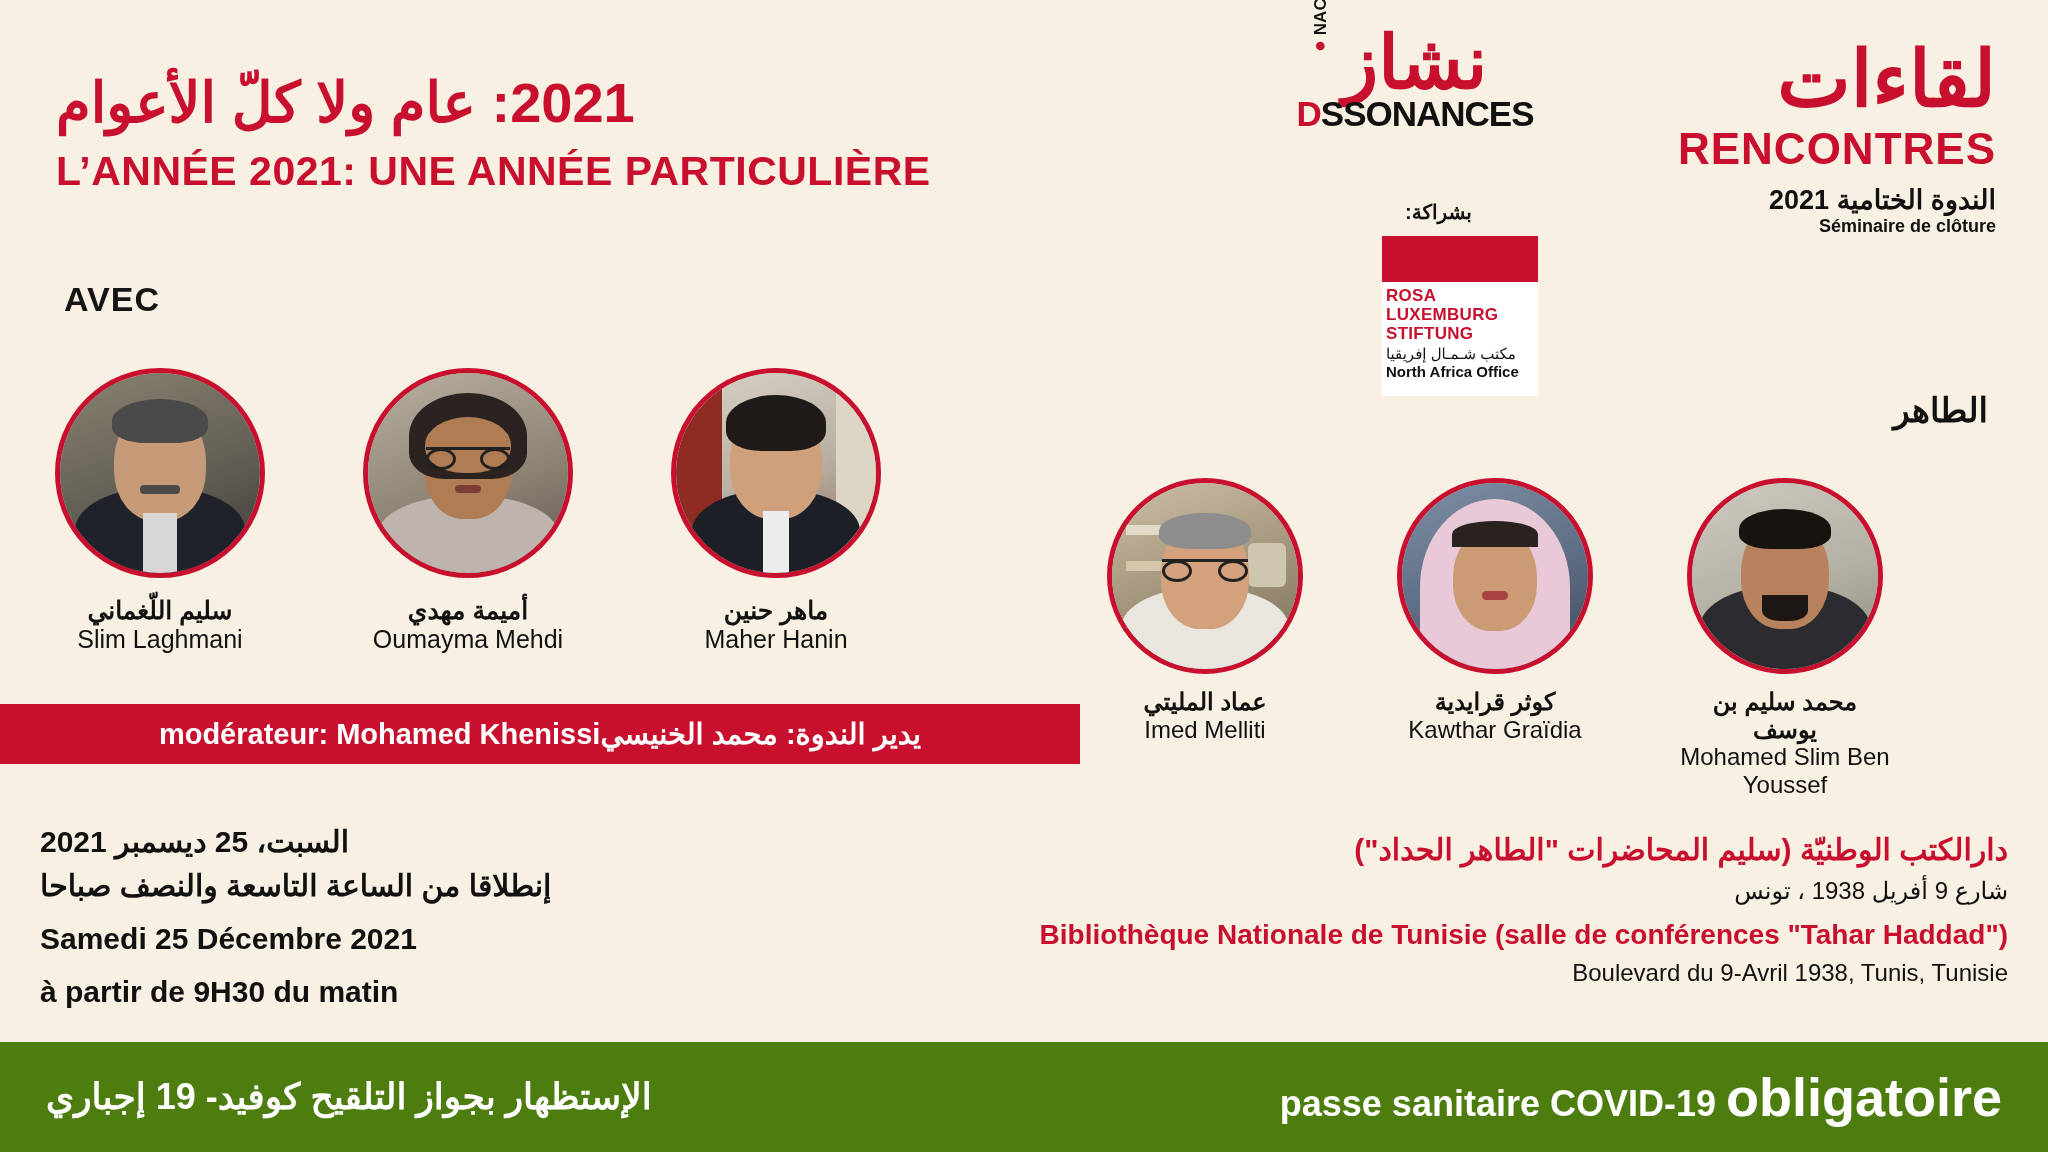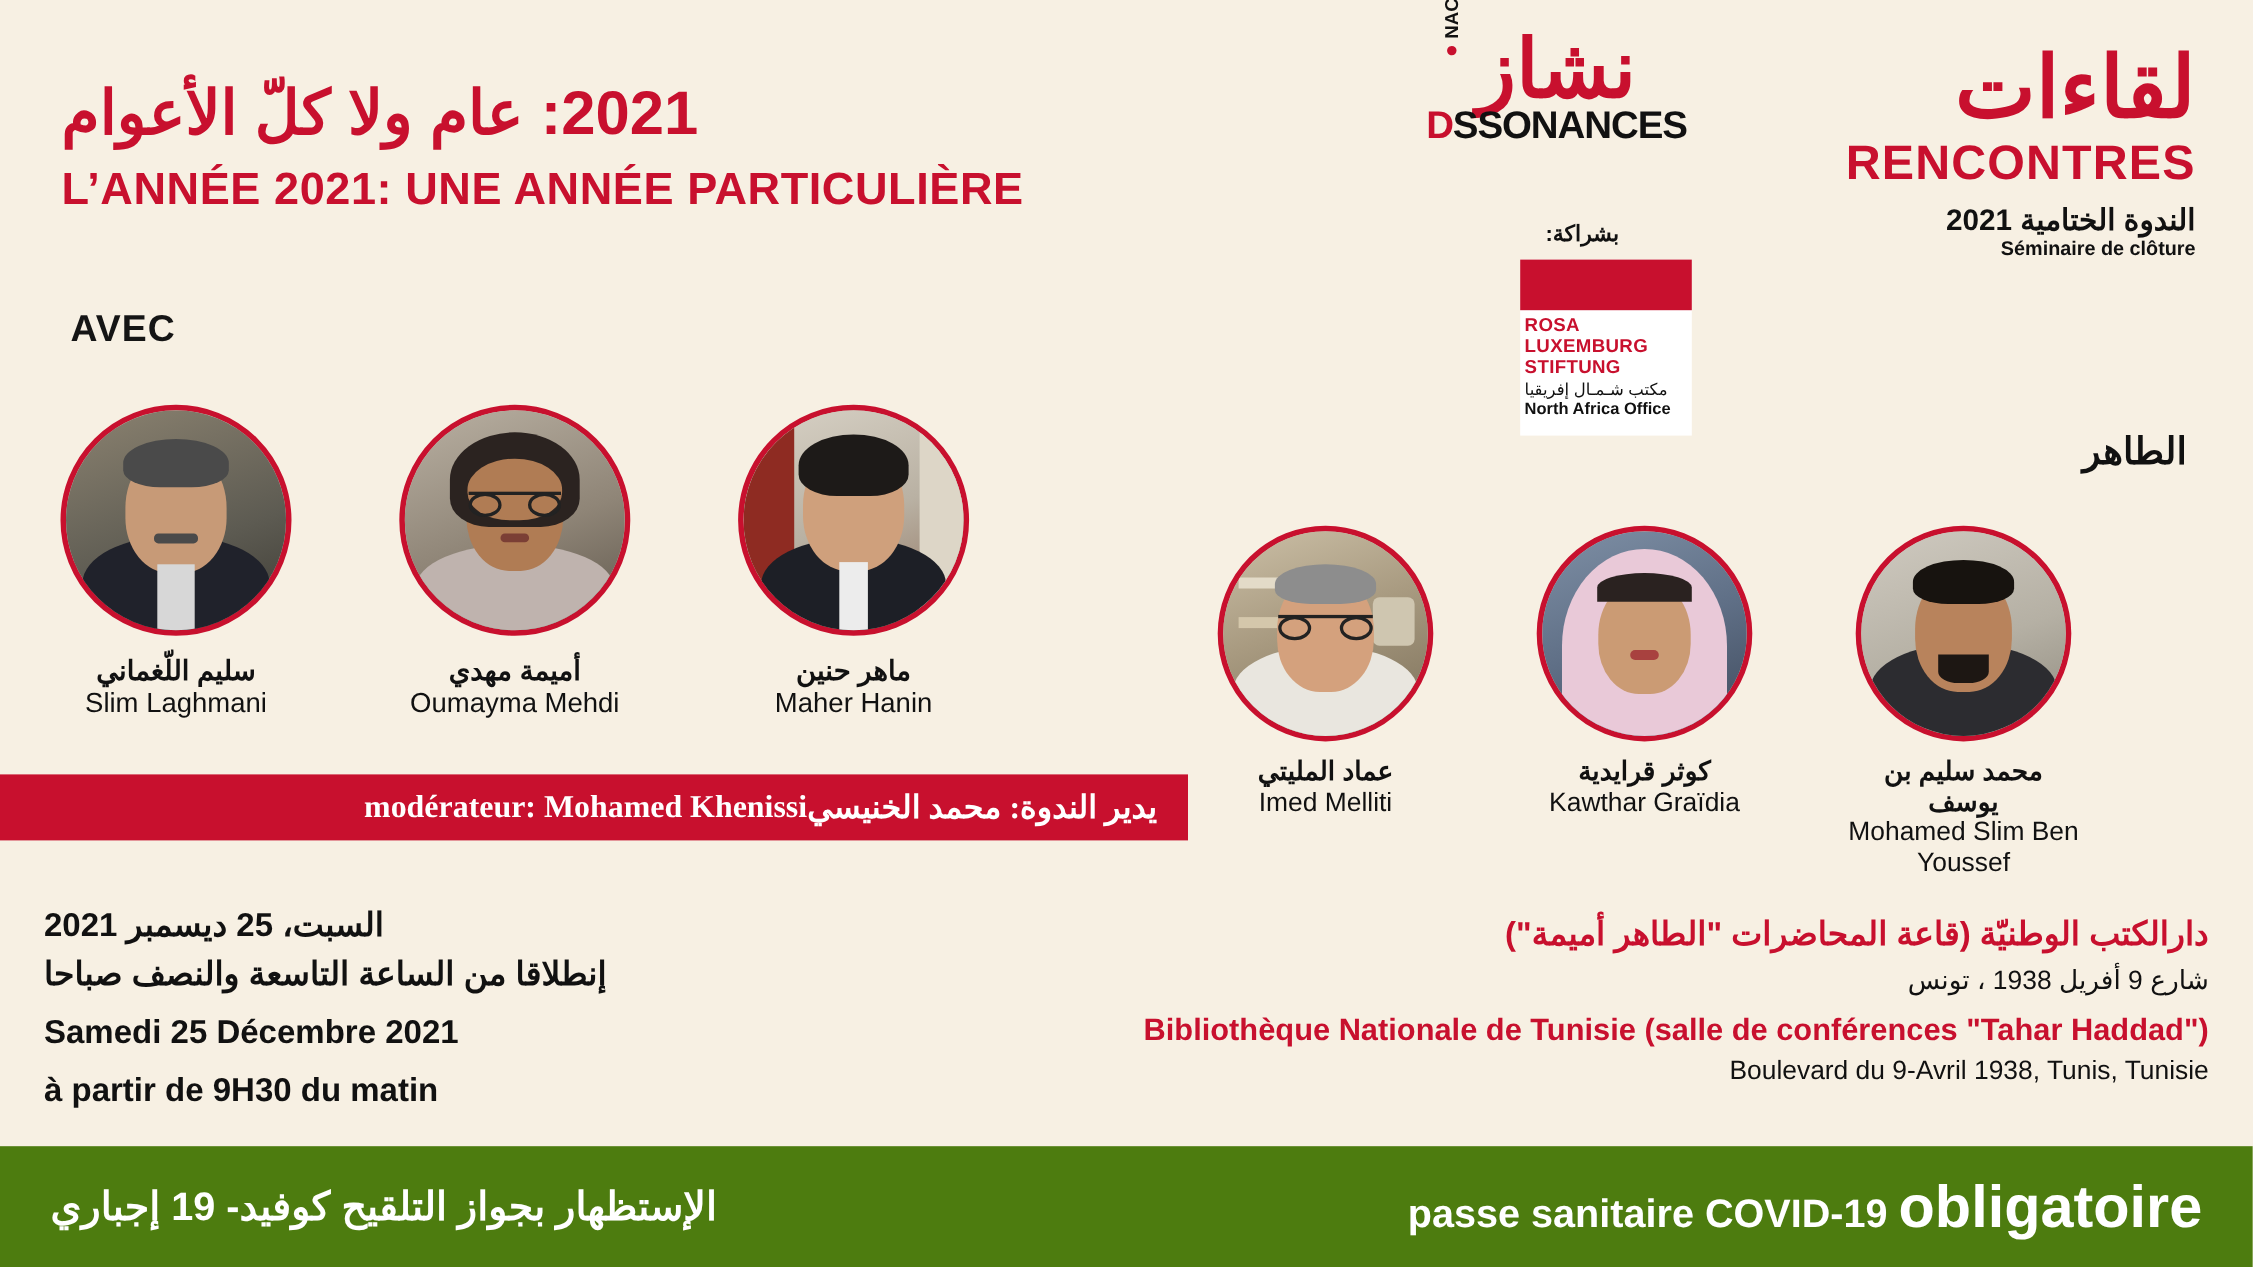--- a/index.html
+++ b/index.html
@@ -94,24 +94,23 @@
   
   .moderator-band {
     position: absolute;
     left: 0;
     top: 704px;
     width: 1080px;
     height: 60px;
     background: #c8102e;
     display: flex;
     align-items: center;
-    justify-content: flex-end;
-    padding: 0 28px;
+    justify-content: center;
+    padding: 0 16px;
     box-sizing: border-box;
-    font-family: Liberation Serif, serif;
   }
   .moderator-band .mod-fr {
     color: #ffffff;
     font-size: 29px;
     font-weight: bold;
   }
   .moderator-band .mod-ar {
     color: #ffffff;
     font-size: 29px;
     font-weight: bold;
@@ -528,21 +527,21 @@
         <div class="p-hair" style="top:26px;width:92px;height:40px;background:#17130f;"></div>
         <div style="position:absolute;left:50%;transform:translateX(-50%);top:112px;width:46px;height:26px;background:#1d1713;border-radius:0 0 40% 40%;"></div>
       </div>
       <div class="name-ar">محمد سليم بن يوسف</div>
       <div class="name-fr">Mohamed Slim Ben Youssef</div>
     </div>
 
   </div>
 
   <div class="venue">
-    <div class="v-ar-main">دارالكتب الوطنيّة (قاعة المحاضرات "الطاهر أميمة")</div>
+    <div class="v-ar-main">دارالكتب الوطنيّة (سليم المحاضرات "الطاهر الحداد")</div>
     <div class="v-ar-sub">شارع 9 أفريل 1938 ، تونس</div>
     <div class="v-fr-main">Bibliothèque Nationale de Tunisie  (salle de conférences "Tahar Haddad")</div>
     <div class="v-fr-sub">Boulevard du 9-Avril 1938, Tunis, Tunisie</div>
   </div>
 
   <div class="bottom-band">
     <div class="band-ar">الإستظهار بجواز التلقيح كوفيد- 19 إجباري</div>
     <div class="band-fr">
       <span>passe sanitaire COVID-19 </span><span class="em">obligatoire</span>
     </div>

